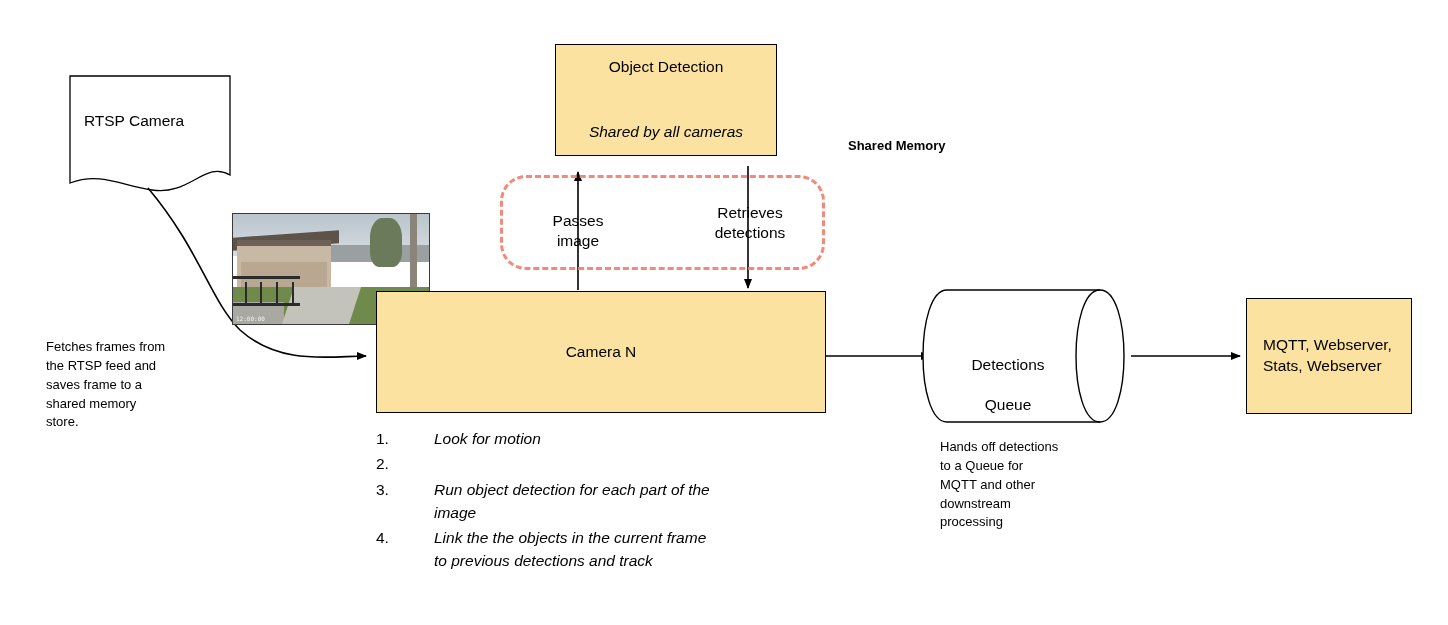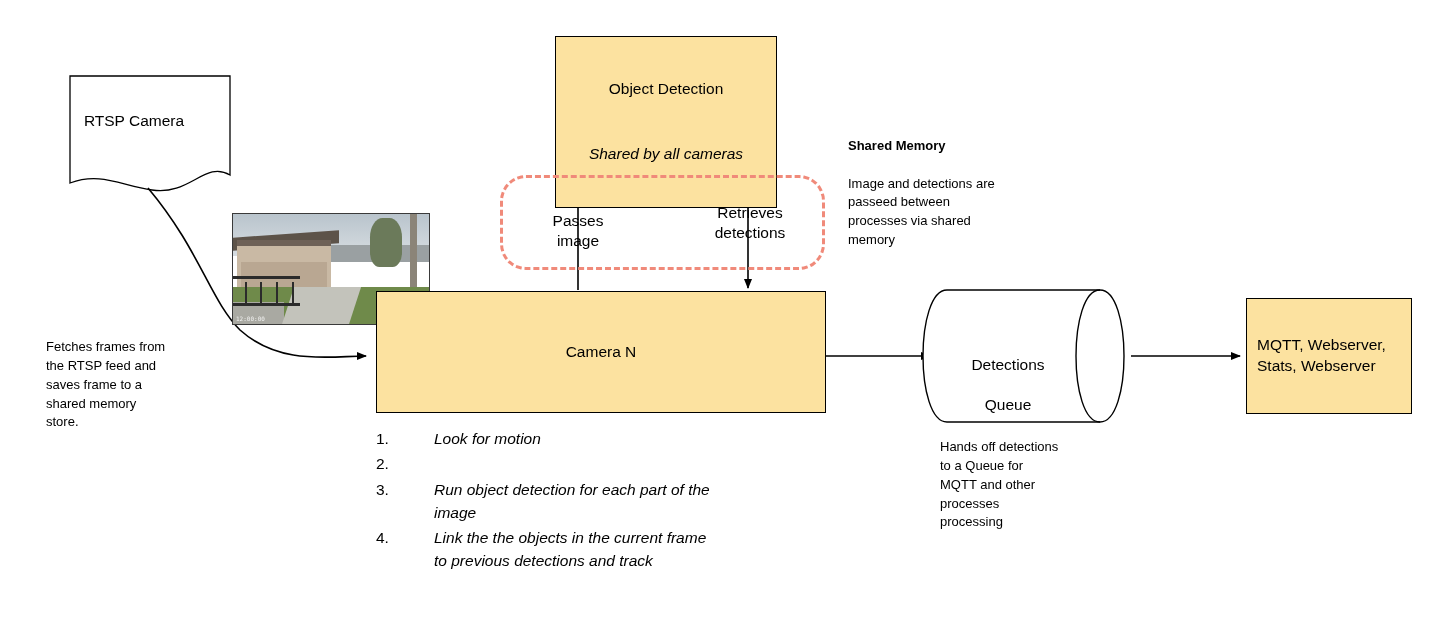--- a/index.html
+++ b/index.html
@@ -236,38 +236,34 @@
     <div class="driveway"></div>
     <div class="walk"></div>
     <div class="fence"></div>
     <div class="post" style="left:6%"></div>
     <div class="post" style="left:14%"></div>
     <div class="post" style="left:22%"></div>
     <div class="post" style="left:30%"></div>
     <div class="ts">12:00:00</div>
   </div>
 
-  <div class="node" style="left:555px; top:36px; width:222px; height:172px;">
+  <div class="node" style="left:555px; top:44px; width:222px; height:112px;">
     <div>Object Detection</div>
     <div class="line2">Shared by all cameras</div>
   </div>
 
   <div class="dashed-region" style="left:500px; top:175px; width:325px; height:95px;"></div>
 
   <div class="label-small" style="left:520px; top:211px; width:116px;">Passes
 image</div>
   <div class="label-small" style="left:688px; top:203px; width:124px;">Retrieves
 detections</div>
 
   <div class="text-block" style="left:848px; top:118px; width:230px;">
     <div class="bold">Shared Memory</div>
-    <div>Image and detections are
-passeed between
-processes via shared
-memory</div>
   </div>
 
   <div class="node" style="left:376px; top:291px; width:450px; height:122px;">
     <div>Camera N</div>
   </div>
 
   <div class="olist" style="left:376px; top:427px; width:400px;">
     <div class="row">
       <div class="num">1.</div>
       <div class="txt" style="white-space:pre-line">Look for motion</div>
@@ -288,21 +284,21 @@
   </div>
 
   <div class="label-small" style="left:948px; top:335px; width:120px;">
     <div>Detections</div>
     <div>Queue</div>
   </div>
 
   <div class="text-block" style="left:940px; top:438px; width:210px;">Hands off detections
 to a Queue for
 MQTT and other
-processes
+downstream
 processing</div>
 
-  <div class="node" style="left:1246px; top:298px; width:166px; height:116px; align-items:flex-start; padding-left:10px; text-align:left;">
+  <div class="node" style="left:1246px; top:298px; width:166px; height:116px; align-items:flex-start; padding-left:16px; text-align:left;">
     <div>MQTT, Webserver,</div>
     <div>Stats, Webserver</div>
   </div>
 
 </div>
 
 </body></html>

